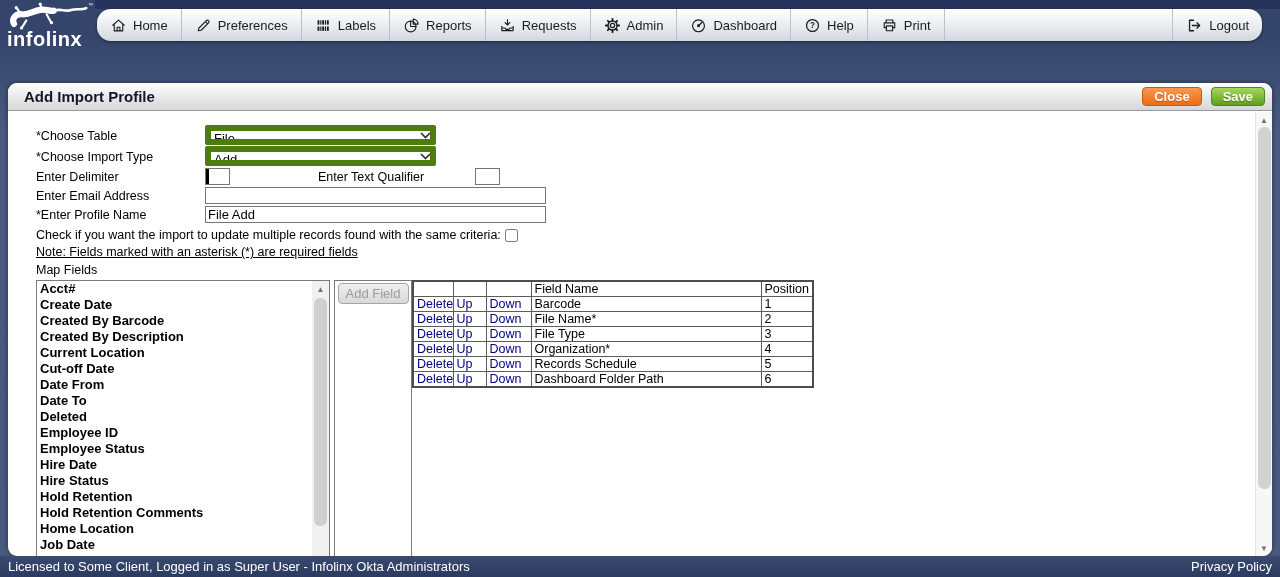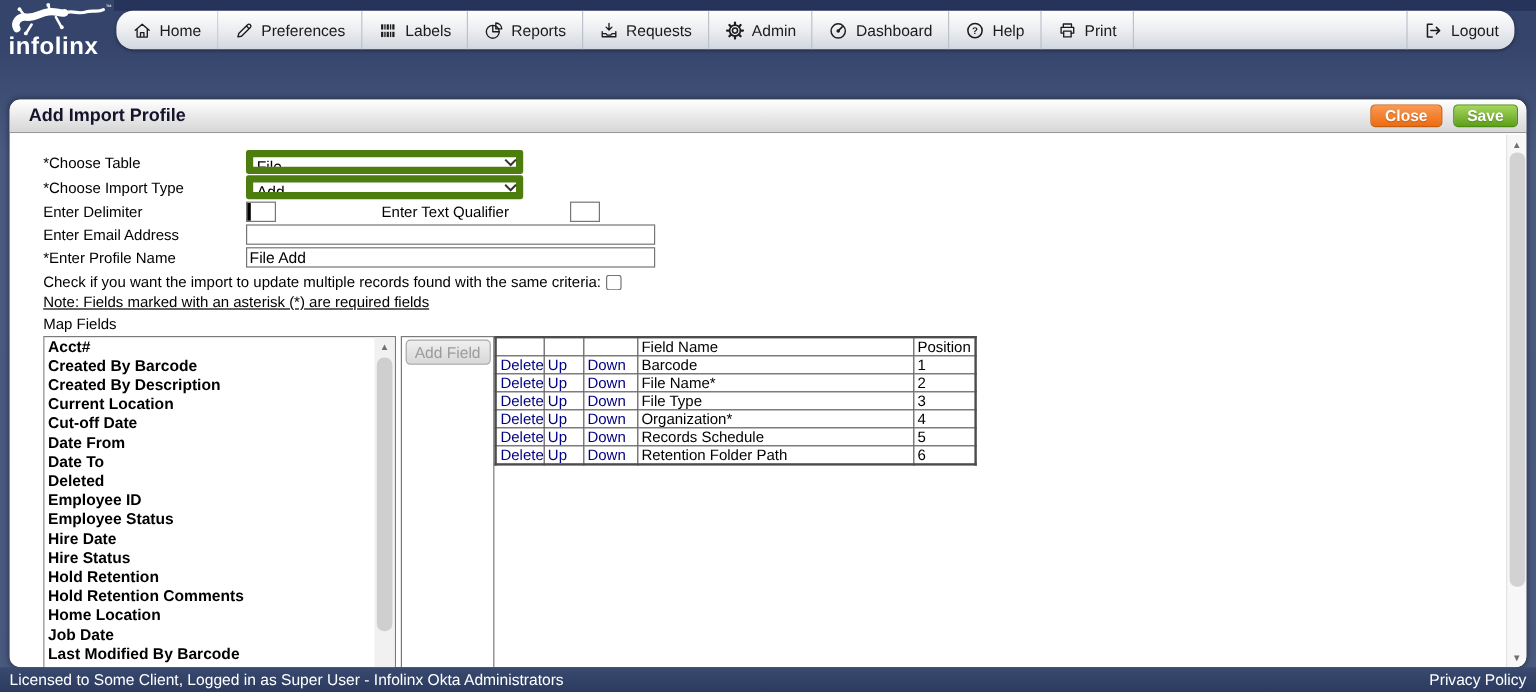--- a/index.html
+++ b/index.html
@@ -304,20 +304,21 @@
 
       <div class="fr noterow">Note: Fields marked with an asterisk (*) are required fields</div>
       <div class="fr mfrow">Map Fields</div>
 
       <div class="map-area">
         <div class="listbox">
           <div class="list-items">
 
               <div class="list-item">Acct#</div>
 
+              <div class="list-item">Create Date</div>
 
               <div class="list-item">Created By Barcode</div>
 
               <div class="list-item">Created By Description</div>
 
               <div class="list-item">Current Location</div>
 
               <div class="list-item">Cut-off Date</div>
 
               <div class="list-item">Date From</div>
@@ -410,21 +411,21 @@
                 <td><a>Up</a></td>
                 <td><a>Down</a></td>
                 <td>Records Schedule</td>
                 <td>5</td>
               </tr>
 
               <tr>
                 <td><a>Delete</a></td>
                 <td><a>Up</a></td>
                 <td><a>Down</a></td>
-                <td>Retention Folder Path</td>
+                <td>Dashboard Folder Path</td>
                 <td>6</td>
               </tr>
             </tbody>
         </table>
       </div>
     </div>
 
     <div class="vscroll">
       <div class="sb-arrow">▲</div>
       <div class="sb-thumb"></div>

